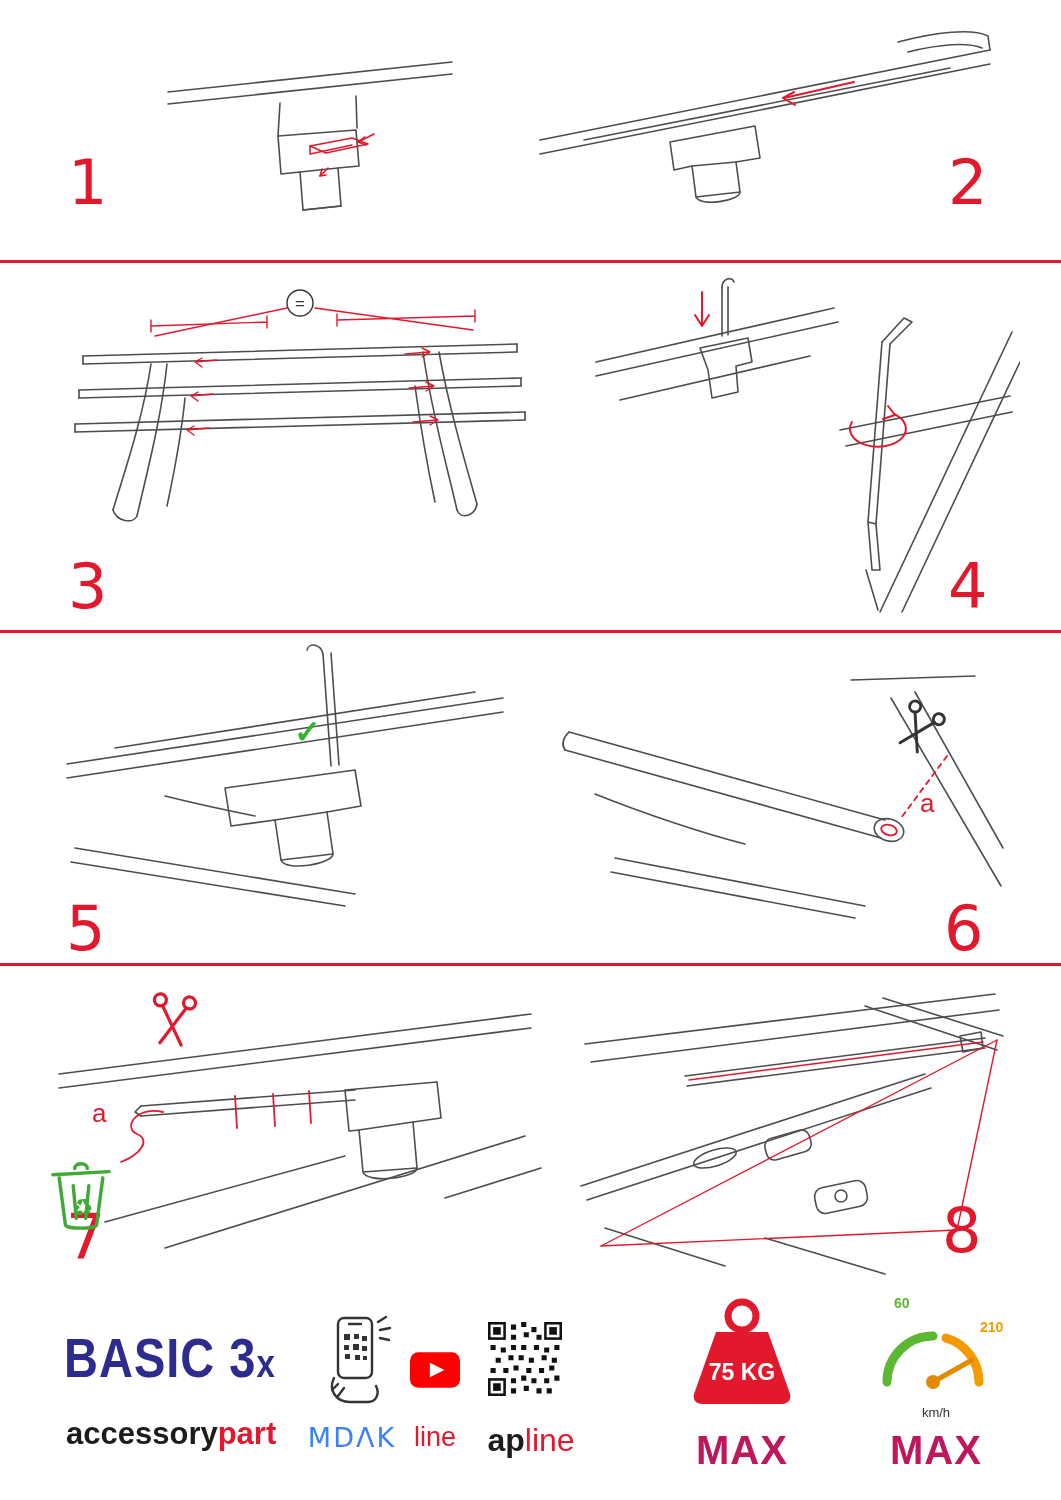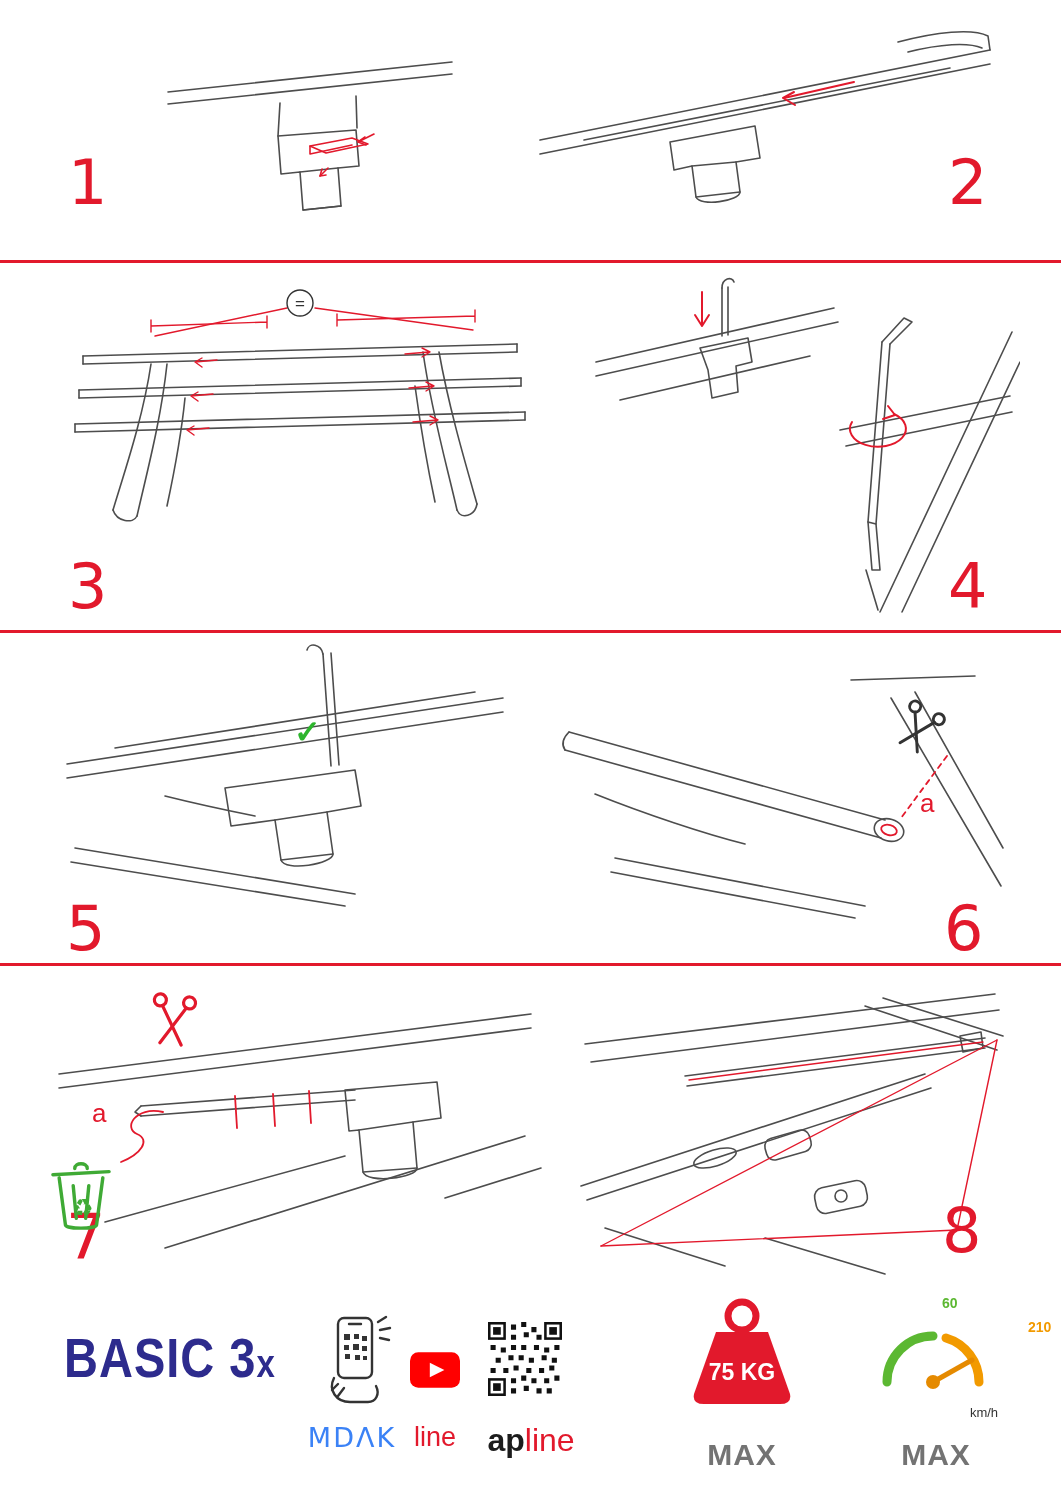--- a/index.html
+++ b/index.html
@@ -58,24 +58,24 @@
         color:#3b82f6;letter-spacing:2px;font-family:"DejaVu Sans",sans-serif;}
   #yt{left:410px;top:1352px;width:50px;height:36px;}
   #ipqi{left:404px;top:1424px;width:62px;text-align:center;font-size:27px;color:var(--red);}
   #qr{left:488px;top:1322px;width:74px;height:74px;}
   #apline{left:486px;top:1424px;width:90px;text-align:center;font-size:32px;font-weight:bold;color:#1c1c1c;}
   #apline .red{color:var(--red);font-weight:normal;}
 
   #weight{left:668px;top:1294px;width:148px;height:176px;text-decoration:underline;}
   #weight svg{position:absolute;left:0;top:0;}
   .maxlabel{position:absolute;left:0;bottom:0;width:100%;text-align:center;
-            font-size:30px;font-weight:bold;color:#737373;letter-spacing:1px;}
+            font-size:40px;font-weight:bold;color:#be185d;letter-spacing:1px;}
   #speed{left:868px;top:1294px;width:136px;height:176px;}
   #speed svg{position:absolute;left:4px;top:14px;}
-  .sp-lab{position:absolute;font-size:14px;font-weight:bold;margin-left:48px;}
+  .sp-lab{position:absolute;font-size:14px;font-weight:bold;}
   #sp60{left:26px;top:2px;color:#5cb832;}
   #sp120{left:112px;top:26px;color:var(--orange);}
   #spunit{left:0;top:112px;width:100%;text-align:center;font-size:13px;color:#333;font-weight:normal;}
 </style>
 </head>
 <body>
 
 <div class="page">
 
   <span class="num" id="n1">1</span>
@@ -300,20 +300,23 @@
       <path d="M18,8 C18,4 26,4 26,8"></path>
       <line x1="17" y1="19" x2="19" y2="40"></line>
         <line x1="27" y1="19" x2="25" y2="40"></line>
     </g>
   </svg>
   <span class="overlay" id="recycle7">♻</span>
 
   <div class="overlay" id="basic">
     <span>BASIC 3</span><span class="x">x</span>
   </div>
+  <div class="overlay" id="accpart">
+    <span>accessory</span><span class="red">part</span>
+  </div>
 
   <svg class="overlay" id="phone" viewBox="0 0 84 96">
     <g fill="none" stroke="#333" stroke-width="2.4" stroke-linecap="round" stroke-linejoin="round">
       <rect x="24" y="6" width="34" height="60" rx="6"></rect>
       <line x1="35" y1="12" x2="47" y2="12"></line>
       <path d="M64,10 l8,-5 M66,18 l10,-2 M66,26 l9,2"></path>
       <path d="M20,66 C14,78 22,90 36,90 L54,90 C62,90 66,82 62,74"></path>
       <path d="M24,72 L18,78 M30,76 L24,84"></path>
     </g>
     <g fill="#333">

